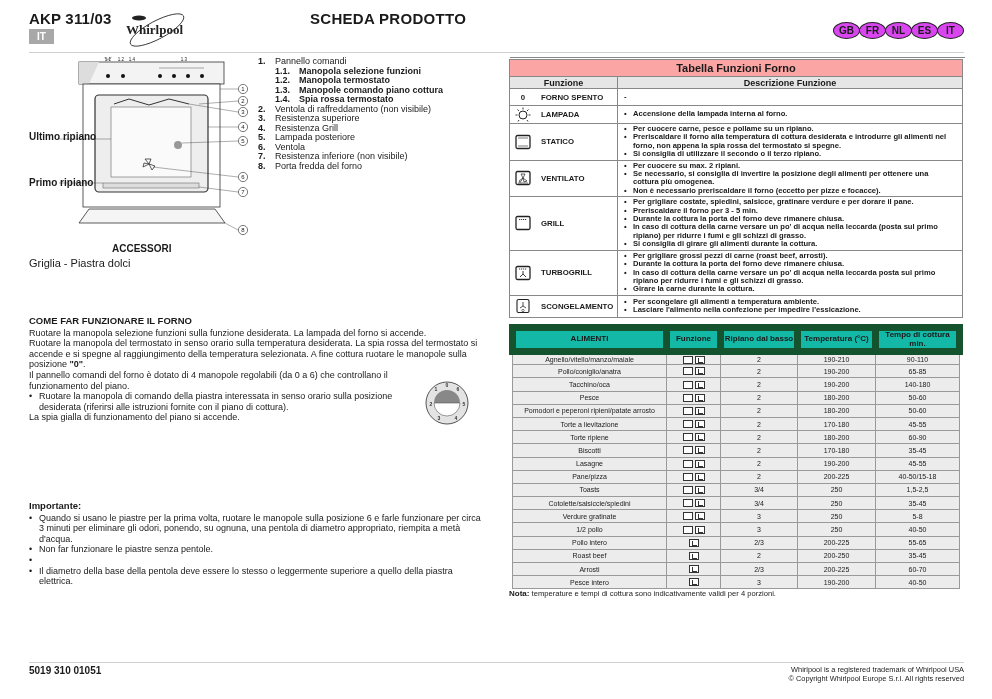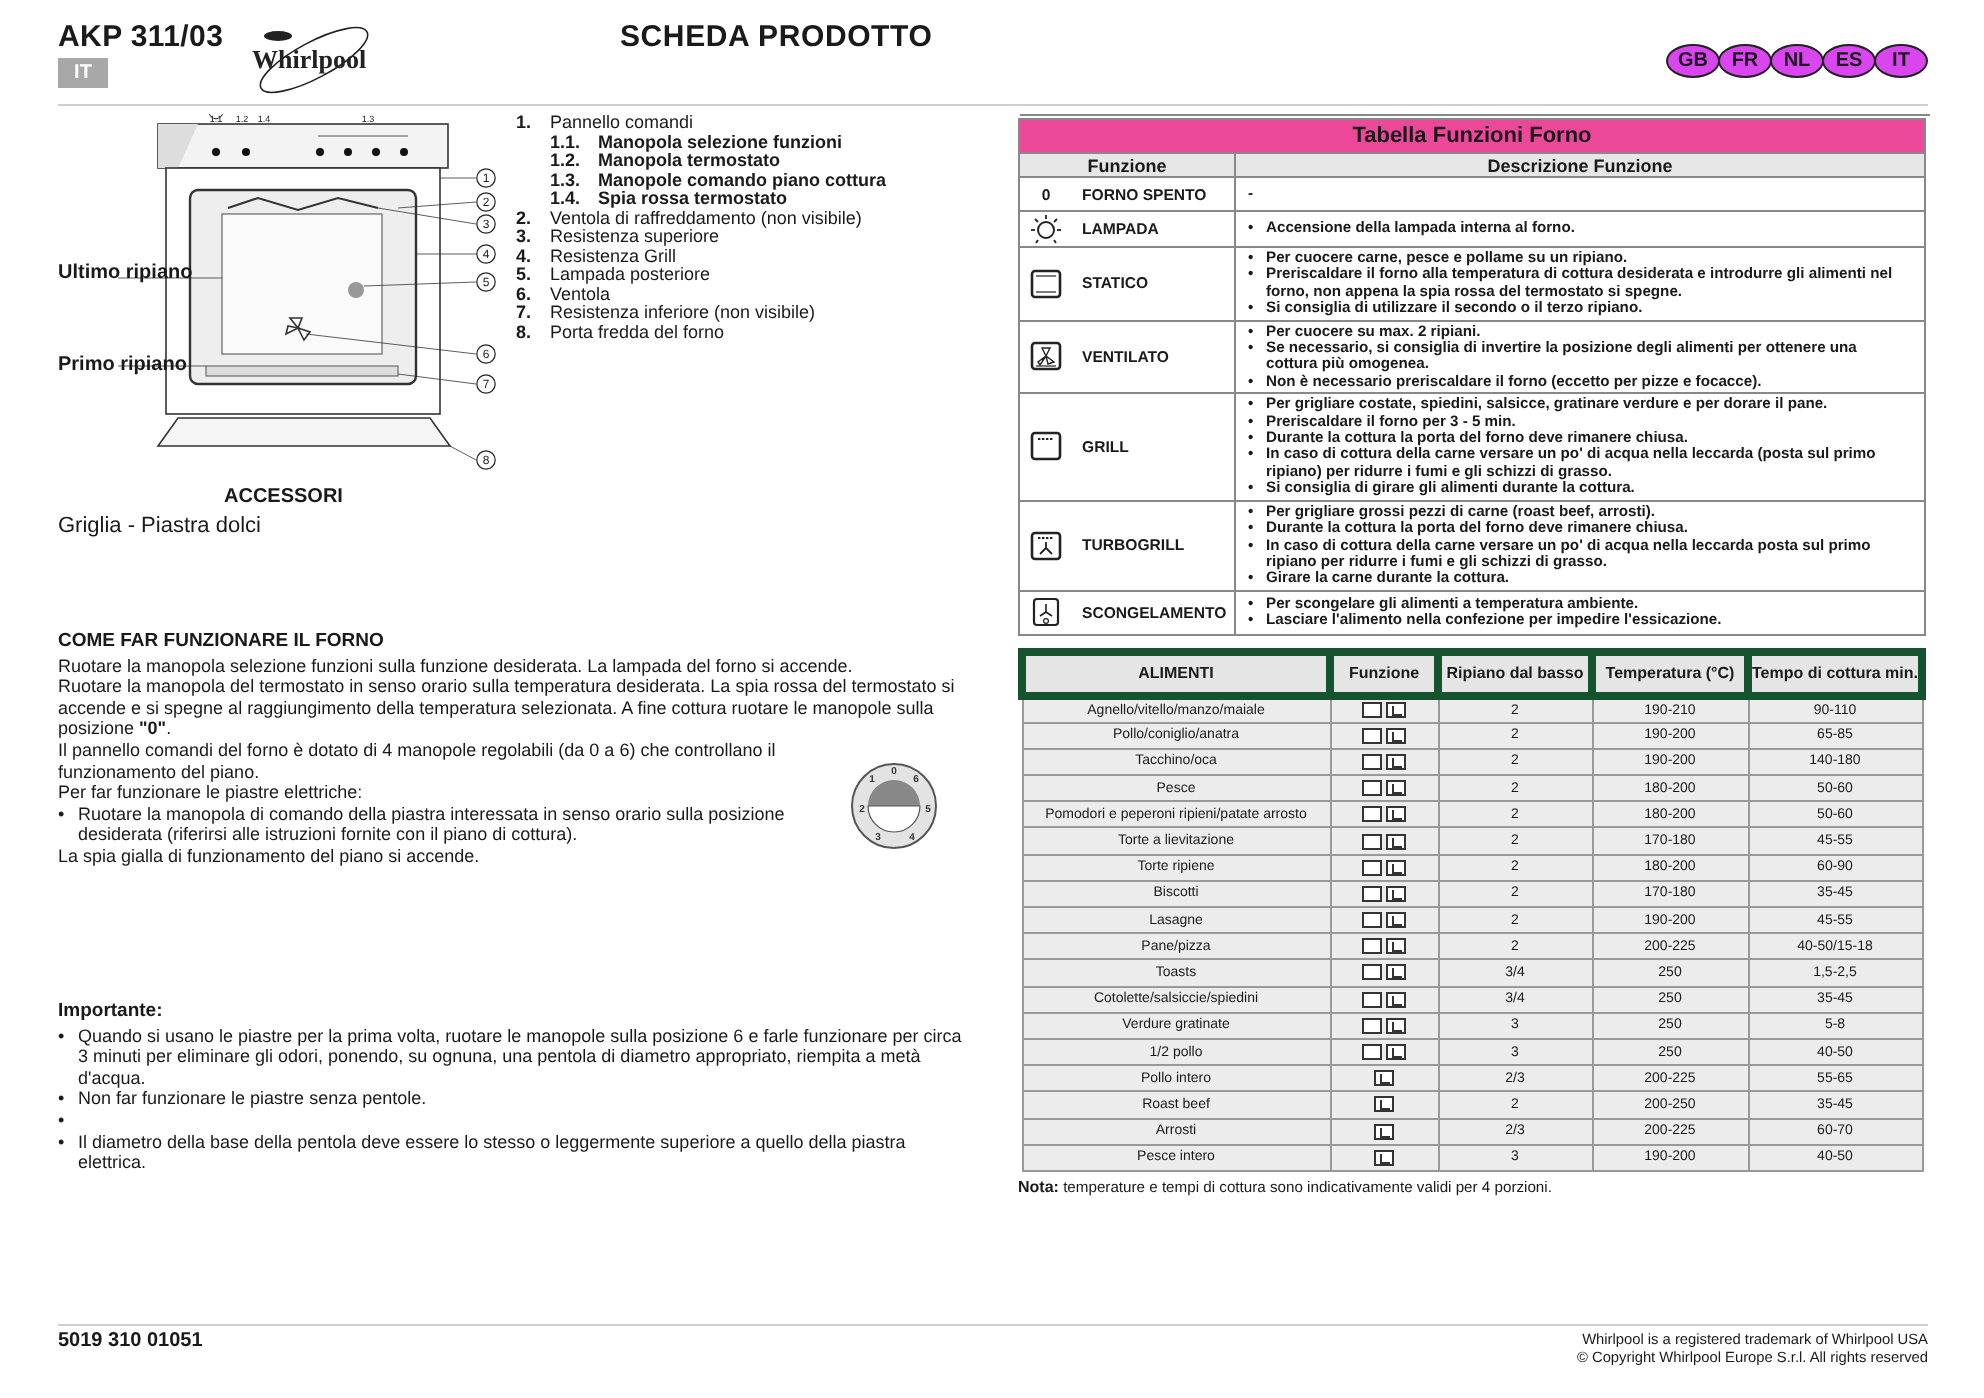--- a/index.html
+++ b/index.html
@@ -32,31 +32,31 @@
   .sec { position: absolute; left: 29px; font-size: 9px; line-height: 10.6px; width: 455px; }
   .sec h3 { font-size: 9.5px; font-weight: bold; margin-bottom: 1px; }
   .sec p { margin: 0; }
   .bul { display: flex; }
   .bul .dot { width: 10px; flex: none; }
   .knob { position: absolute; left: 424px; top: 380px; width: 46px; height: 46px; }
 
   
   .ftable { position: absolute; left: 509px; top: 59px; width: 454px; border-collapse: collapse; font-size: 7.6px; }
   .ftable td, .ftable th { border: 1px solid #888; }
-  .ftable .title-row th { background: #ec4899; font-size: 11px; height: 17px; }
+  .ftable .title-row th { background: #fca5a5; font-size: 11px; height: 17px; }
   .ftable .head-row th { background: #e6e6e6; font-size: 9px; height: 12px; }
   .ftable td.fn { width: 108px; vertical-align: middle; }
   .fn-inner { display: flex; align-items: center; height: 100%; padding-left: 4px; font-weight: bold; font-size: 7.8px; }
   .fn-icon { width: 18px; height: 16px; margin-right: 9px; display: flex; align-items: center; justify-content: center; font-weight: bold; }
   .ftable td.desc { padding: 1px 6px; font-weight: bold; line-height: 8.4px; }
   .desc .bul .dot { width: 9px; }
 
   
   .food { position: absolute; left: 509px; top: 324px; width: 454px; border-collapse: collapse; font-size: 7px; }
-  .food th { background: #e5e5e5; border: 4px solid #14532d; font-size: 8px; line-height: 8.5px; height: 22px; }
+  .food th { background: #14b8a6; border: 7px solid #14532d; font-size: 8px; line-height: 8.5px; height: 22px; }
   .food td { background: #ececec; border: 1px solid #999; text-align: center; height: 13.2px; }
   .food td.name { width: 154px; }
   .ic { display: inline-block; width: 10px; height: 8px; border: 1px solid #333; vertical-align: middle; margin: 0 1px; position: relative; background: #fff; }
   .ic.vent::after { content: ""; position: absolute; left: 2px; top: 1px; width: 4px; height: 4px; border-bottom: 1px solid #333; border-left: 1px solid #333; }
   .nota { position: absolute; left: 509px; top: 589px; font-size: 7.6px; }
   .nota b { font-size: 8px; }
 
   
   .hr-foot { position: absolute; left: 29px; top: 662px; width: 935px; height: 1px; background: #cfcfcf; }
   .code { position: absolute; left: 29px; top: 665px; font-size: 10px; font-weight: bold; }
@@ -210,21 +210,20 @@
 </div>
 
 <div class="sec" style="top:316px;">
   <h3>COME FAR FUNZIONARE IL FORNO</h3>
   <p>Ruotare la manopola selezione funzioni sulla funzione desiderata. La lampada del forno si accende.</p>
   <p><span>Ruotare la manopola del termostato in senso orario sulla temperatura desiderata. La spia rossa del termostato si accende e si spegne al raggiungimento della temperatura selezionata. A fine cottura ruotare le manopole sulla posizione </span><b>"0"</b><span>.</span></p>
 </div>
 
 <div class="sec" style="top:370px;width:395px;">
   <p>Il pannello comandi del forno è dotato di 4 manopole regolabili (da 0  a 6)  che controllano il funzionamento del piano.</p>
-  <p>Per far funzionare le piastre elettriche:</p>
   <div class="bul">
       <span class="dot">•</span>
       <span>Ruotare la manopola di comando della piastra interessata in senso orario sulla posizione desiderata (riferirsi alle istruzioni fornite con il piano di cottura).</span>
     </div>
   <p>La spia gialla di funzionamento del piano si accende.</p>
 </div>
 <svg class="knob" viewBox="0 0 46 46">
   <circle cx="23" cy="23" r="21" fill="#e3e3e3" stroke="#555" stroke-width="1"></circle>
   <path d="M10 23 A13 13 0 0 1 36 23 Z" fill="#888"></path>
   <path d="M10 23 A13 13 0 0 0 36 23 Z" fill="#fff" stroke="#555" stroke-width="0.6"></path>

